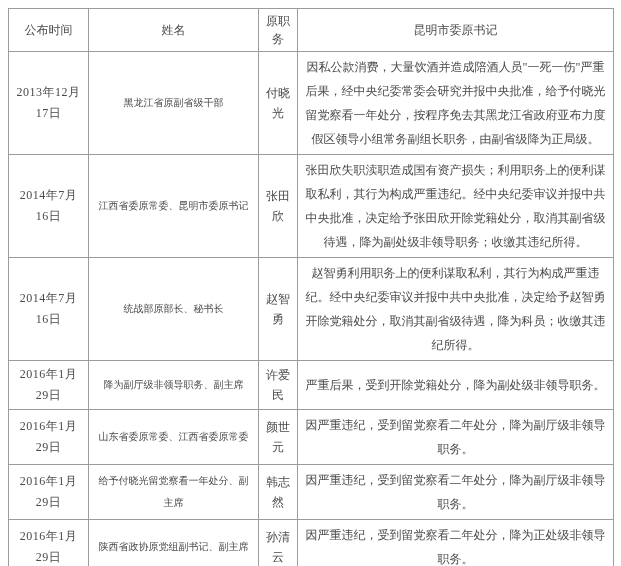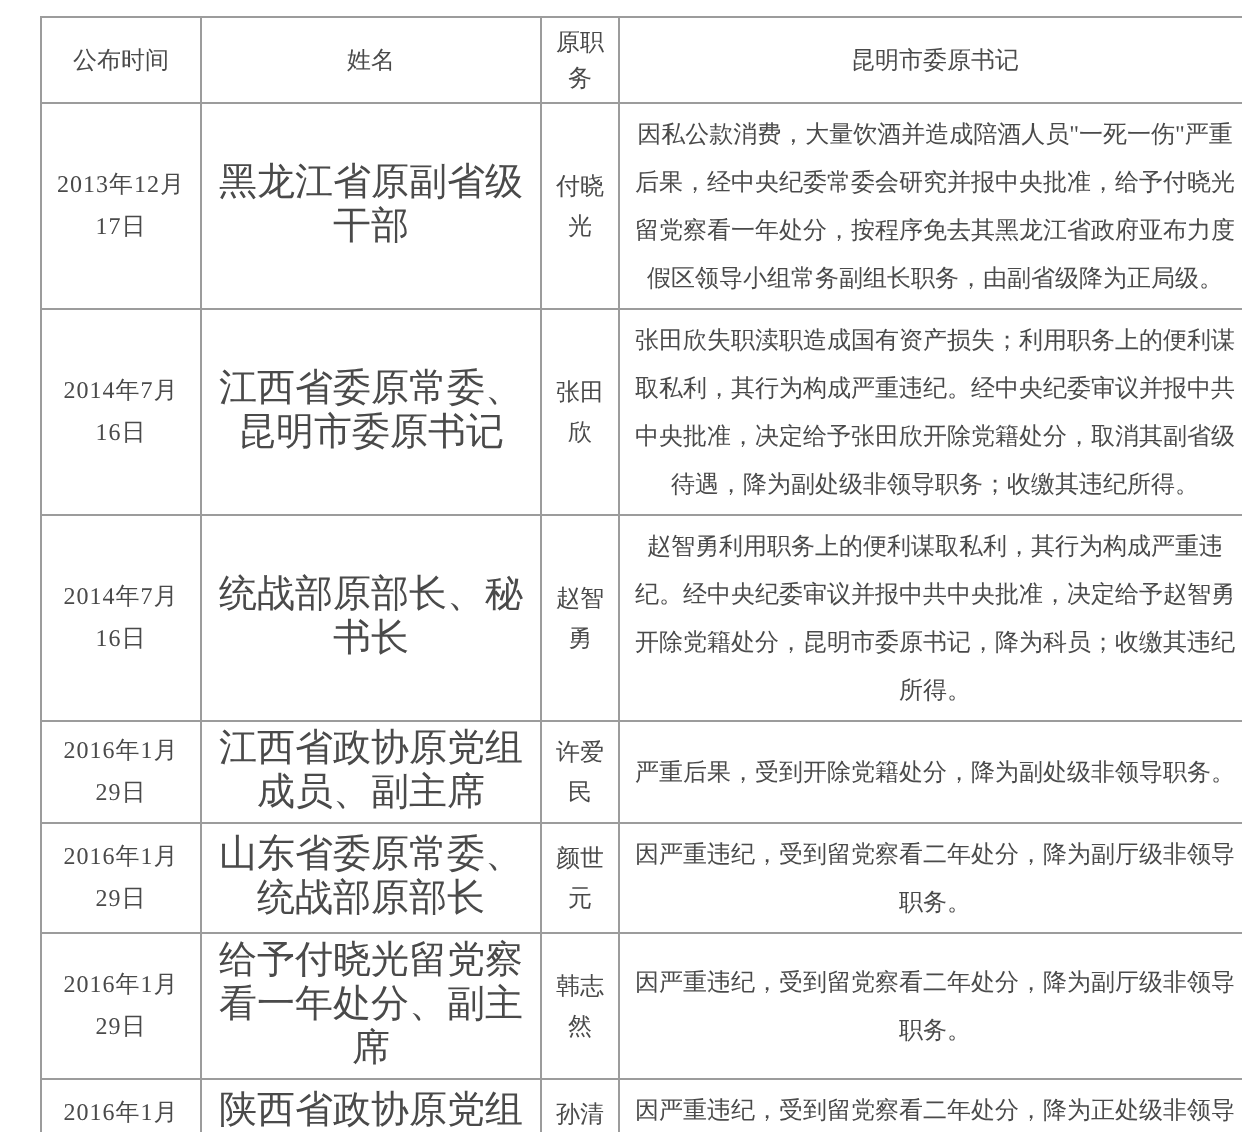--- a/index.html
+++ b/index.html
@@ -6,42 +6,42 @@
     margin: 0;
     padding: 0;
     background: #ffffff;
     font-family: "Liberation Serif", "DejaVu Serif", serif;
   }
   .page {
     width: 621px;
     height: 566px;
     background: #ffffff;
     box-sizing: border-box;
-    padding: 8px 8px 0 20px;
+    padding: 8px 8px 0 8px;
     overflow: hidden;
   }
   table.ptable {
     border-collapse: collapse;
     table-layout: fixed;
     width: 605px;
     color: #4a4a4a;
     font-size: 12px;
   }
   table.ptable th,
   table.ptable td {
     border: 1px solid #9c9c9c;
     text-align: center;
     vertical-align: middle;
     padding: 3px 6px;
     box-sizing: border-box;
     font-weight: normal;
   }
   th.h { height: 24px; line-height: 18px; }
   td.c-date   { line-height: 21px; letter-spacing: 0.5px; }
-  td.c-pos    { line-height: 22px; font-size: 19px; }
+  td.c-pos    { line-height: 22px; font-size: 10px; }
   td.c-name   { line-height: 20px; }
   td.c-result { line-height: 24px; padding: 4px 10px; }
 </style>
 </head>
 <body>
 
 <div class="page">
   <table class="ptable">
     <colgroup>
       <col style="width:80px">
@@ -67,31 +67,31 @@
         <tr>
           <td class="c-date">2014年7月16日</td>
           <td class="c-pos">江西省委原常委、昆明市委原书记</td>
           <td class="c-name">张田欣</td>
           <td class="c-result">张田欣失职渎职造成国有资产损失；利用职务上的便利谋取私利，其行为构成严重违纪。经中央纪委审议并报中共中央批准，决定给予张田欣开除党籍处分，取消其副省级待遇，降为副处级非领导职务；收缴其违纪所得。</td>
         </tr>
         <tr>
           <td class="c-date">2014年7月16日</td>
           <td class="c-pos">统战部原部长、秘书长</td>
           <td class="c-name">赵智勇</td>
-          <td class="c-result">赵智勇利用职务上的便利谋取私利，其行为构成严重违纪。经中央纪委审议并报中共中央批准，决定给予赵智勇开除党籍处分，昆明市委原书记，降为科员；收缴其违纪所得。</td>
+          <td class="c-result">赵智勇利用职务上的便利谋取私利，其行为构成严重违纪。经中央纪委审议并报中共中央批准，决定给予赵智勇开除党籍处分，取消其副省级待遇，降为科员；收缴其违纪所得。</td>
         </tr>
         <tr>
           <td class="c-date">2016年1月29日</td>
-          <td class="c-pos">江西省政协原党组成员、副主席</td>
+          <td class="c-pos">降为副厅级非领导职务、副主席</td>
           <td class="c-name">许爱民</td>
           <td class="c-result">严重后果，受到开除党籍处分，降为副处级非领导职务。</td>
         </tr>
         <tr>
           <td class="c-date">2016年1月29日</td>
-          <td class="c-pos">山东省委原常委、统战部原部长</td>
+          <td class="c-pos">山东省委原常委、江西省委原常委</td>
           <td class="c-name">颜世元</td>
           <td class="c-result">因严重违纪，受到留党察看二年处分，降为副厅级非领导职务。</td>
         </tr>
         <tr>
           <td class="c-date">2016年1月29日</td>
           <td class="c-pos">给予付晓光留党察看一年处分、副主席</td>
           <td class="c-name">韩志然</td>
           <td class="c-result">因严重违纪，受到留党察看二年处分，降为副厅级非领导职务。</td>
         </tr>
         <tr>

